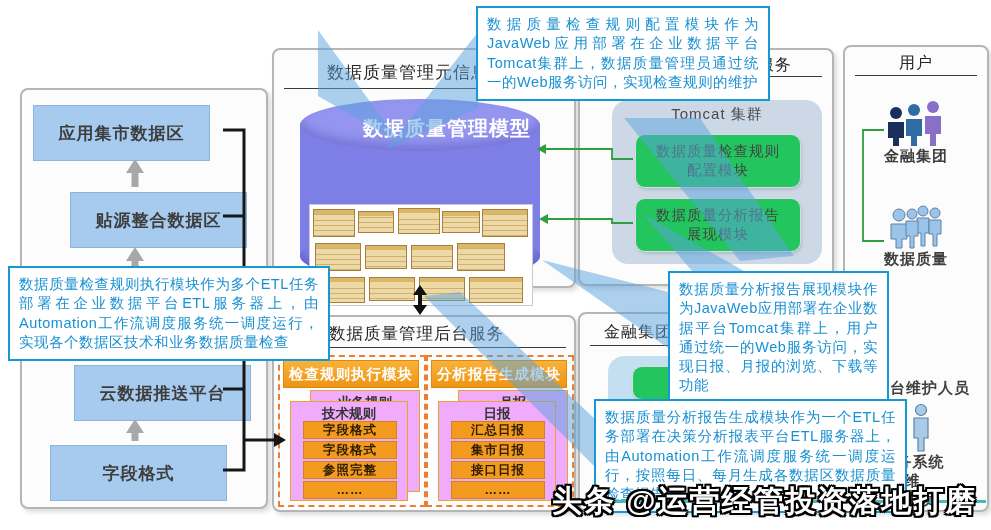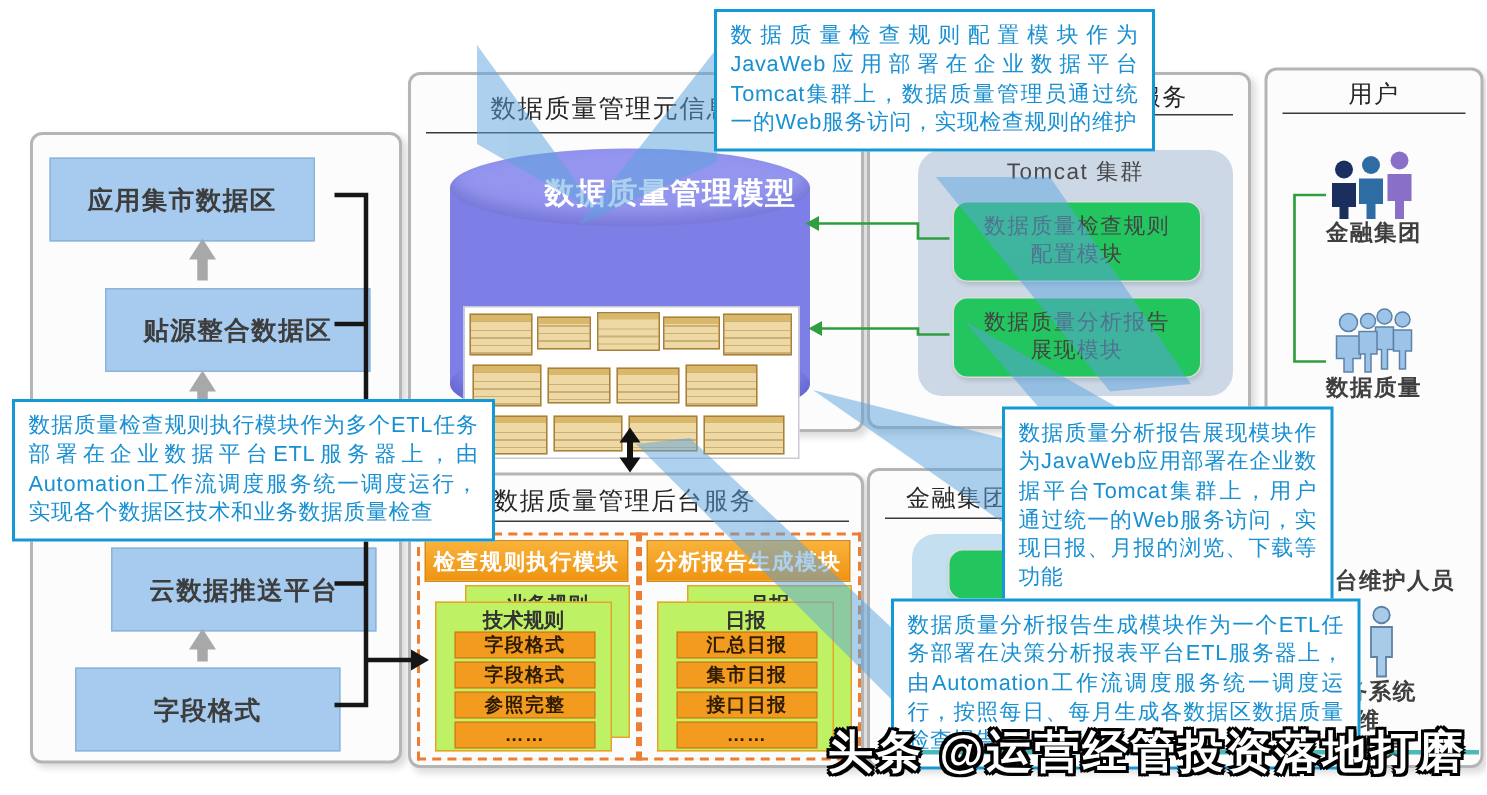--- a/index.html
+++ b/index.html
@@ -14,21 +14,21 @@
   
   .cyl-body{position:absolute;left:26px;top:26px;width:240px;height:132px;background:#7e7fe6;}
   .cyl-top{position:absolute;left:26px;top:0;width:240px;height:52px;border-radius:50%;background:#9495ef;box-shadow:inset 0 -6px 10px rgba(60,60,170,.35);z-index:2;}
   .cyl-bot{position:absolute;left:26px;top:131px;width:240px;height:52px;border-radius:50%;background:#7e7fe6;box-shadow:inset 0 -8px 10px rgba(60,60,170,.35);}
   .cyl-label{position:absolute;left:26px;top:16px;width:240px;text-align:center;color:#fff;font-size:20px;font-weight:bold;letter-spacing:1px;z-index:3;padding-left:27px;}
   .er-rect{position:absolute;left:35px;top:105px;width:222px;height:100px;background:#fff;border:1px solid #c9c9d6;z-index:4;}
   .er-table{position:absolute;background:#eed9a4;border:1px solid #a8803c;box-shadow:inset 0 4px 0 #d9b86a;background-image:repeating-linear-gradient(to bottom,transparent 0 4px,rgba(140,100,40,.35) 4px 5px);background-position:0 6px;}
   
   .dash-col{position:absolute;width:144px;height:148px;border:2px dashed #ed7d31;}
   .col-header{position:absolute;left:3px;top:3px;width:134px;height:26px;background:linear-gradient(#f9b23a,#ef9413);border:1px solid #d98a10;color:#fff;font-weight:bold;font-size:14.5px;display:flex;align-items:center;justify-content:center;letter-spacing:1px;}
-  .card{position:absolute;background:#bef264;border:1px solid #e8a428;}
+  .card{position:absolute;background:#f0abfc;border:1px solid #e8a428;}
   .card-label{position:absolute;left:0;top:3px;width:100%;text-align:center;font-size:13.5px;color:#333;font-weight:bold;}
   .card-item{position:absolute;left:12px;width:92px;height:16px;background:#f29b1f;border:1px solid #d0851a;color:#2e1c00;font-size:12.5px;font-weight:bold;display:flex;align-items:center;justify-content:center;letter-spacing:1px;}
   
   .cluster{position:absolute;background:#ccd8e6;border-radius:16px;}
   .cluster-label{position:absolute;left:0;top:5px;width:100%;text-align:center;color:#4a4a4a;font-size:15px;letter-spacing:1px;}
   .module-box{position:absolute;width:164px;height:52px;background:#22c55e;border:1px solid #dcdcdc;border-radius:10px;box-shadow:1px 2px 3px rgba(0,0,0,.12);display:flex;flex-direction:column;align-items:center;justify-content:center;font-size:14.5px;color:#444;line-height:1.3;letter-spacing:1px;}
   
   .callout{position:absolute;background:#fff;border:2.5px solid #1599d4;color:#1890d2;font-size:14.5px;line-height:1.33;padding:7px 9px;z-index:50;text-align:justify;letter-spacing:.5px;}
   
   #connectors{position:absolute;left:0;top:0;z-index:30;pointer-events:none;}

